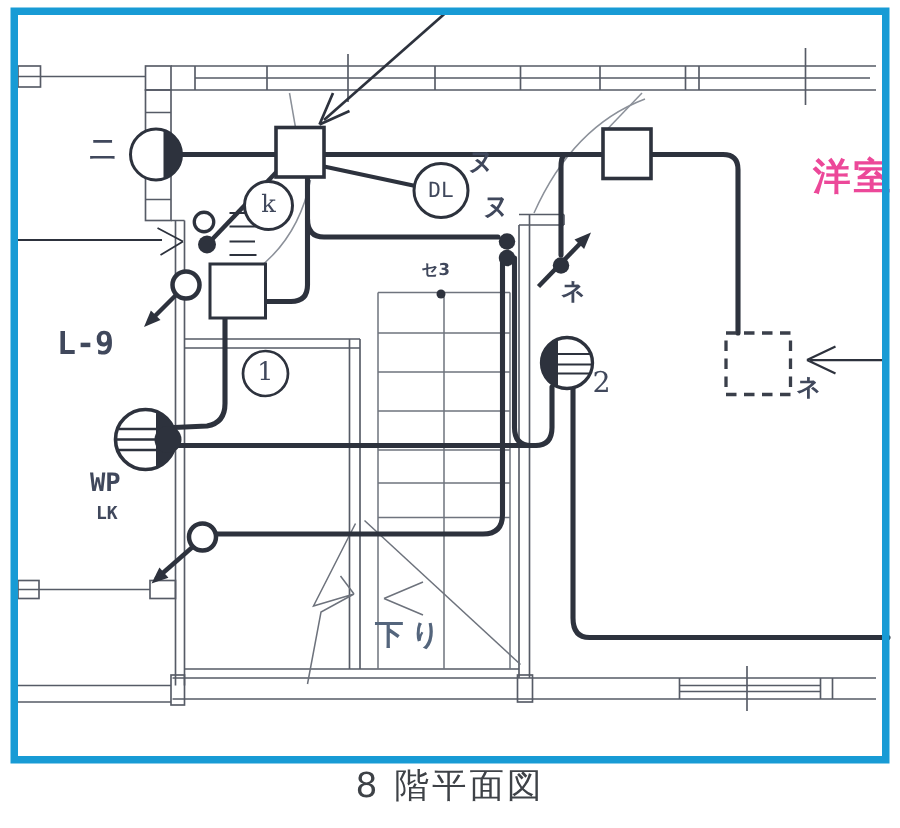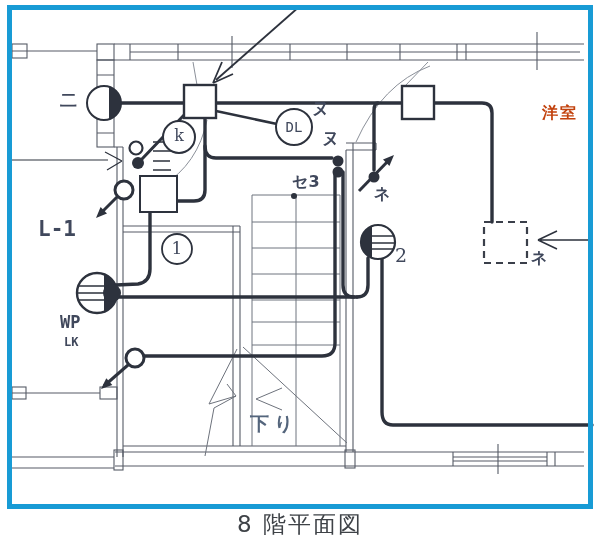--- a/index.html
+++ b/index.html
@@ -16,28 +16,28 @@
   .mono{font-family:"DejaVu Sans Mono",monospace;}
   .serif{font-family:"DejaVu Serif",serif;}
   .ctr{text-align:center;}
   #lbl-ni{left:60px;top:92px;font-size:17px;font-weight:600;}
   #lbl-k{left:171px;top:128px;width:16px;font-size:16px;}
   #lbl-dl{left:279px;top:120px;width:30px;font-size:14px;letter-spacing:0;}
   #lbl-one{left:169px;top:240px;width:16px;font-size:17px;}
   #lbl-two{left:395px;top:246px;font-size:19px;}
   #lbl-nu1{left:312px;top:100px;font-size:17px;font-weight:600;}
   #lbl-nu2{left:322px;top:130px;font-size:17px;font-weight:600;}
-  #lbl-se3{left:292px;top:174px;font-size:16px;font-weight:600;}
+  #lbl-se3{left:281px;top:174px;font-size:11px;font-weight:600;}
   #lbl-ne1{left:374px;top:186px;font-size:16px;font-weight:600;}
   #lbl-ne2{left:531px;top:250px;font-size:16px;font-weight:600;}
   #lbl-l2{left:38px;top:219px;font-size:21px;font-weight:600;}
   #lbl-wp{left:60px;top:314px;font-size:17px;font-weight:700;}
   #lbl-lk{left:64px;top:336px;font-size:12px;font-weight:700;}
   #lbl-kudari{left:250px;top:414px;font-size:19px;letter-spacing:5px;color:#54657c;font-weight:bold;}
-  #lbl-room{left:542px;top:105px;font-size:16px;font-weight:700;color:#c2410c;letter-spacing:2px;}
+  #lbl-room{left:542px;top:105px;font-size:25px;font-weight:700;color:#ec4899;letter-spacing:2px;}
   #caption{left:0;top:513px;width:600px;font-size:23px;color:#3e4247;letter-spacing:2px;}
 </style>
 </head>
 <body>
 
 <div id="stage">
 
   <svg id="plan-svg" width="600" height="552" viewBox="0 0 600 552">
 
     <g stroke="#565b66" stroke-width="1.1" fill="none">
@@ -146,21 +146,21 @@
   <div class="lbl" id="lbl-ni">二</div>
   <div class="lbl serif ctr" id="lbl-k">k</div>
   <div class="lbl mono ctr" id="lbl-dl">DL</div>
   <div class="lbl serif ctr" id="lbl-one">1</div>
   <div class="lbl serif" id="lbl-two">2</div>
   <div class="lbl" id="lbl-nu1">ヌ</div>
   <div class="lbl" id="lbl-nu2">ヌ</div>
   <div class="lbl" id="lbl-se3">セ3</div>
   <div class="lbl" id="lbl-ne1">ネ</div>
   <div class="lbl" id="lbl-ne2">ネ</div>
-  <div class="lbl mono" id="lbl-l2">L-1</div>
+  <div class="lbl mono" id="lbl-l2">L-9</div>
   <div class="lbl mono" id="lbl-wp">WP</div>
   <div class="lbl mono" id="lbl-lk">LK</div>
   <div class="lbl" id="lbl-kudari">下り</div>
   <div class="lbl" id="lbl-room">洋室</div>
 
   <div id="blue-frame"></div>
 
   <div class="lbl ctr" id="caption">8 階平面図</div>
 </div>
 

